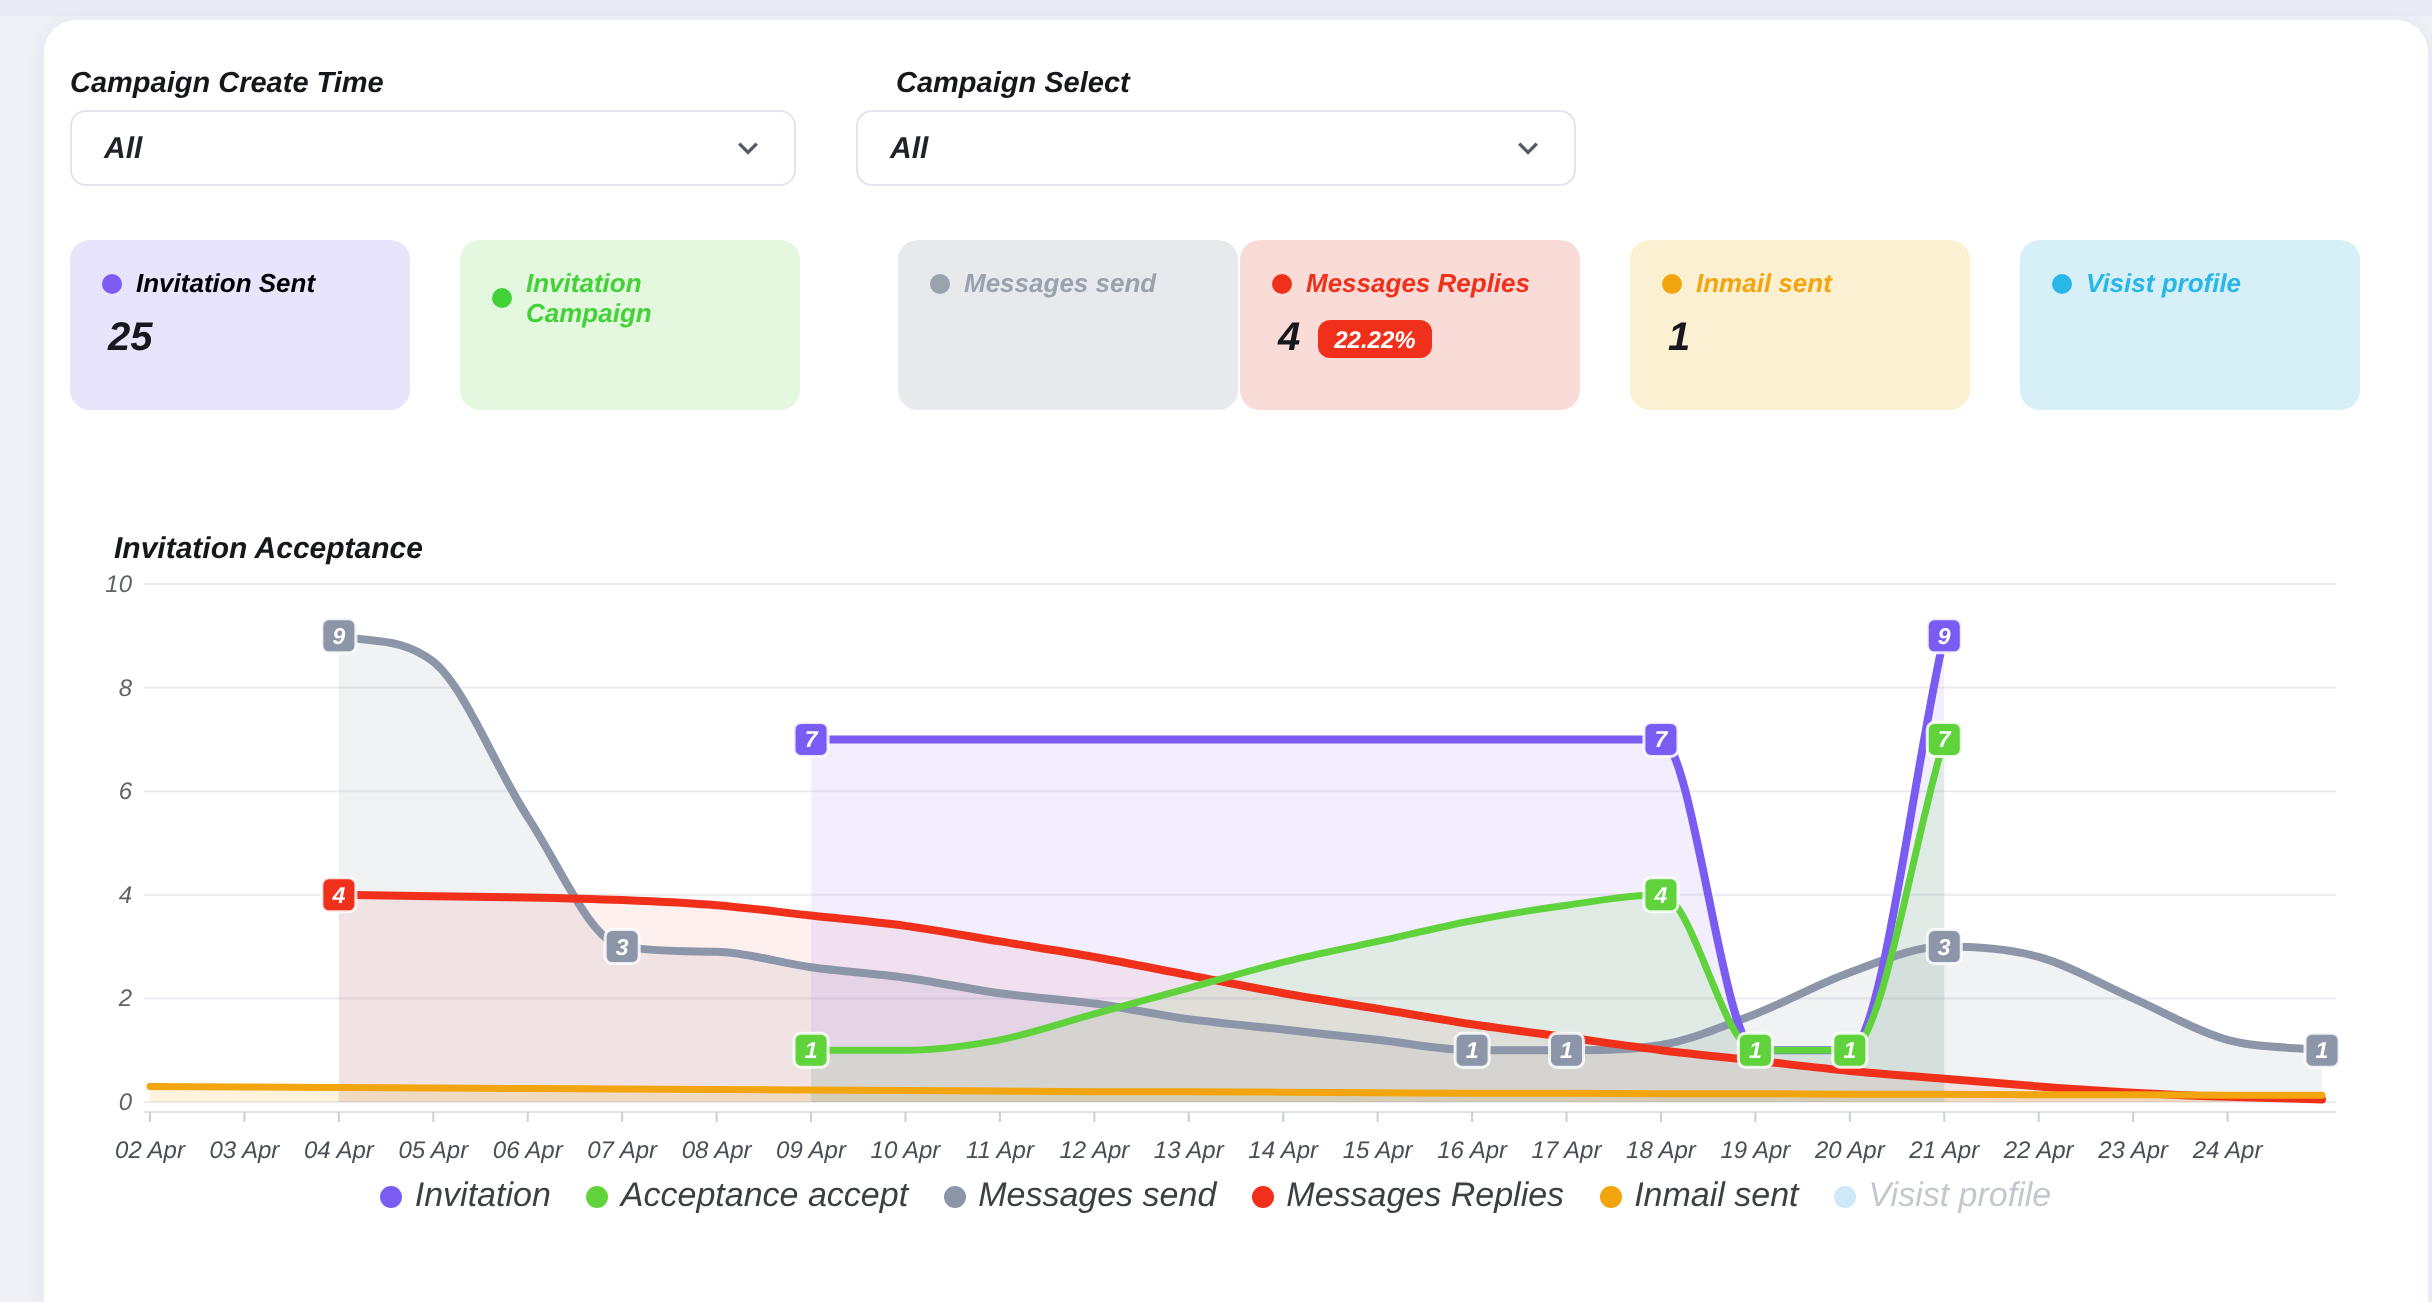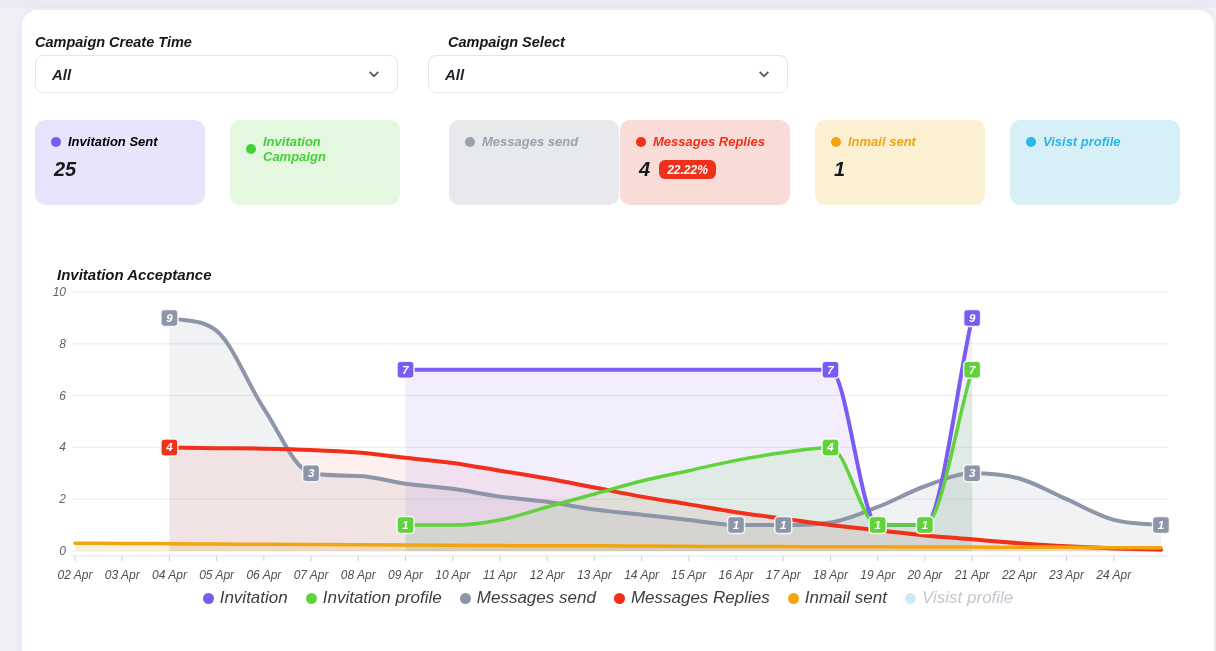--- a/index.html
+++ b/index.html
@@ -224,21 +224,21 @@
       </g>
     </svg>
 
   <div id="legend">
       <div class="legend-item">
         <span class="legend-dot" style="background:#7b5cf2"></span>
         <span class="legend-text">Invitation</span>
       </div>
       <div class="legend-item">
         <span class="legend-dot" style="background:#5fd23c"></span>
-        <span class="legend-text">Invitation profile</span>
+        <span class="legend-text">Acceptance accept</span>
       </div>
       <div class="legend-item">
         <span class="legend-dot" style="background:#8c96a8"></span>
         <span class="legend-text">Messages send</span>
       </div>
       <div class="legend-item">
         <span class="legend-dot" style="background:#f1301b"></span>
         <span class="legend-text">Messages Replies</span>
       </div>
       <div class="legend-item">

